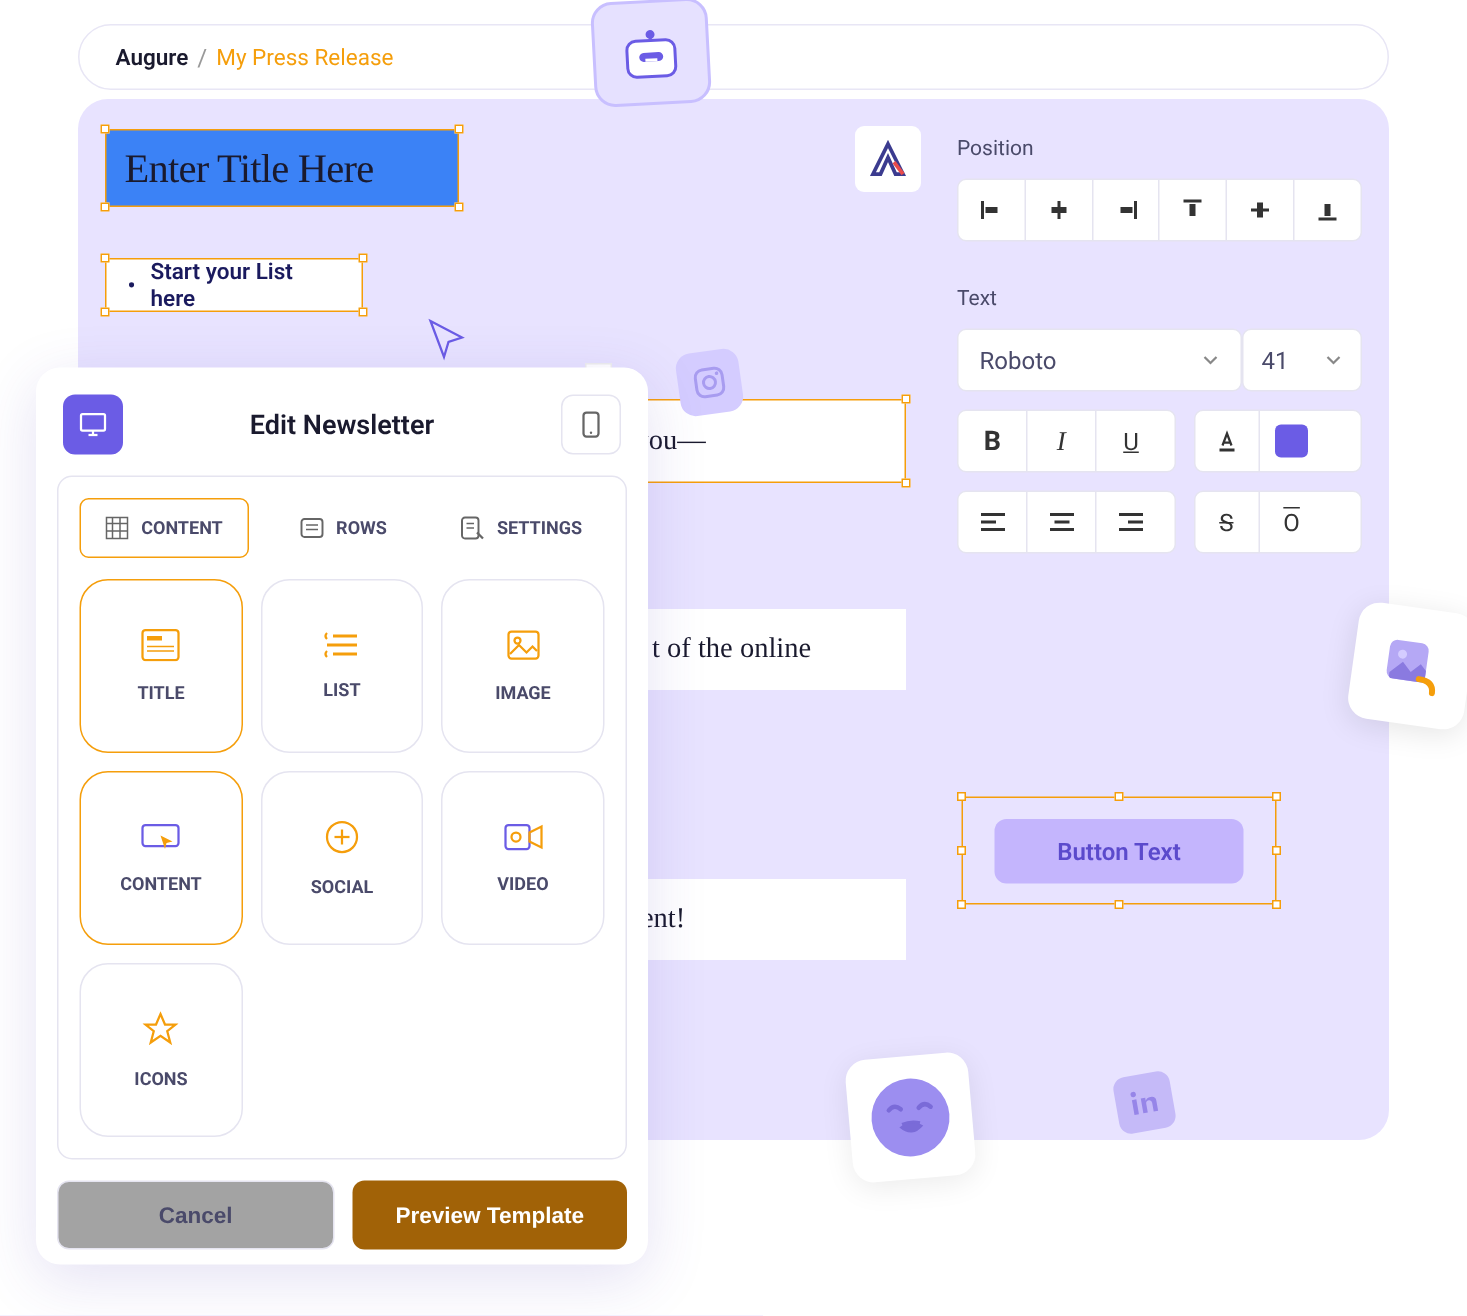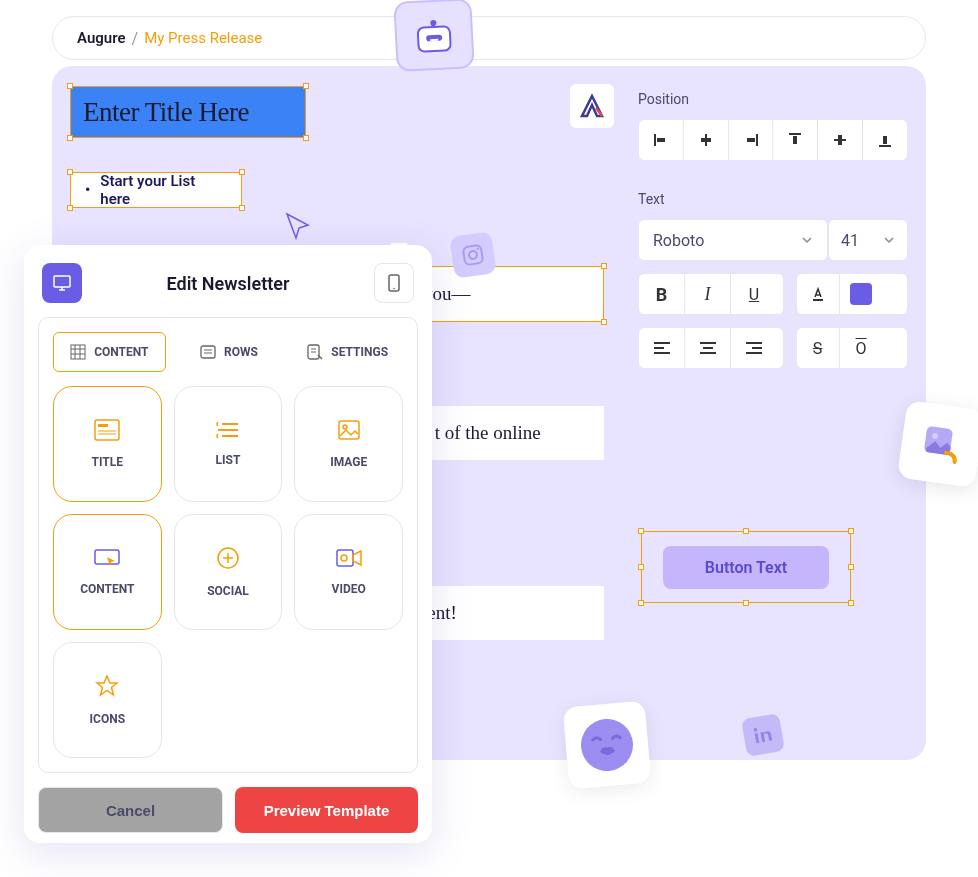--- a/index.html
+++ b/index.html
@@ -61,21 +61,21 @@
 .tab-btn { flex:1; height:40px; border-radius:6px; display:flex; align-items:center; justify-content:center; gap:8px; font-size:12px; font-weight:700; color:#4a4a6a; cursor:pointer;}
 .tab-btn.active { border:1px solid #f59e0b; color:#4a4a6a;}
 .content-grid { display:grid; grid-template-columns: repeat(3,1fr); gap:12px;}
 .cg-item { border:1px solid #e5e4f0; border-radius:19px; height:116px; display:flex; flex-direction:column; align-items:center; justify-content:center; gap:14px; cursor:pointer; font-size:12px; font-weight:700; color:#4a4a6a;}
 .cg-item.sel { border:1px solid #6b5ce5;}
 .cg-item.sel2 { border:1px solid #f59e0b;}
 .cg-icon { color:#f59e0b; }
 .np-footer { display:flex; gap:12px; padding: 14px;}
 .np-footer button { flex:1; height:46px; border-radius:8px; border:none; font-size:15px; font-weight:700; cursor:pointer;}
 .cancel-btn { background:#a3a3a3; border:1px solid #e5e4f0 !important; color:#4a4a6a;}
-.preview-btn { background:#ef4444; color:#fff;}
+.preview-btn { background:#a16207; color:#fff;}
 
 .deco-instagram { position: absolute; top: 168px; left: 400px; width: 42px; height: 42px; background:#d4ccff; border-radius:10px; display:flex; align-items:center; justify-content:center; transform:rotate(-8deg);}
 .deco-square { position: absolute; top: 176px; left: 338px; width: 18px; height: 18px; background:#fff; border:1px solid #eee;}
 .deco-smiley { position: absolute; top: 704px; left: 566px; width: 82px; height: 82px; background:#fff; border-radius:14px; box-shadow:0 4px 20px rgba(0,0,0,0.08); display:flex; align-items:center; justify-content:center; transform:rotate(-5deg); z-index:11;}
 .deco-image { position: absolute; top: 405px; right: -2px; width: 78px; height: 78px; background:#fff; border-radius:14px; box-shadow:0 4px 20px rgba(0,0,0,0.1); display:flex; align-items:center; justify-content:center; transform:rotate(8deg); z-index:5;}
 .deco-linkedin { position: absolute; top: 650px; right: 144px; width: 38px; height:38px; background:#c5baf8; border-radius:8px; display:flex; align-items:center; justify-content:center; transform:rotate(-10deg);}
 
 .chevron { width:12px; height:12px; }
 svg { display:block; }
 </style>

